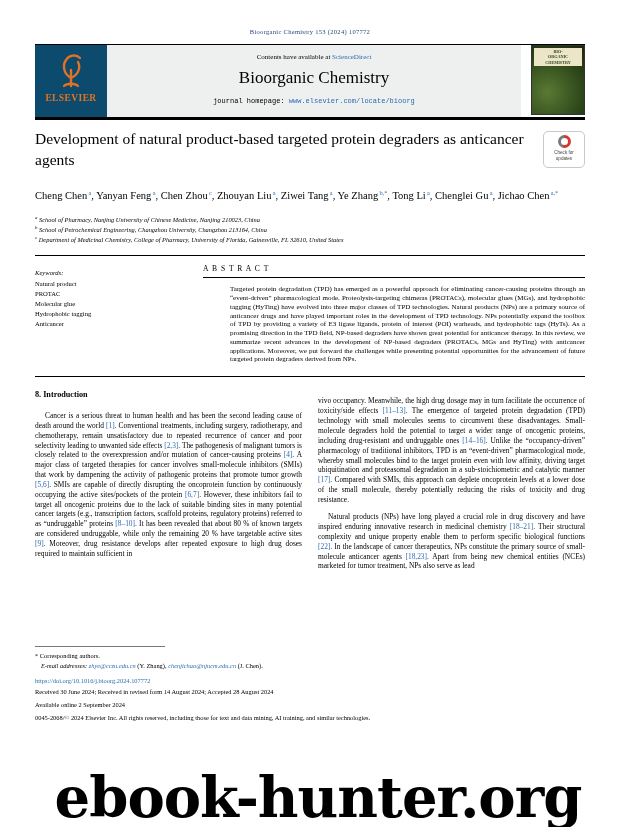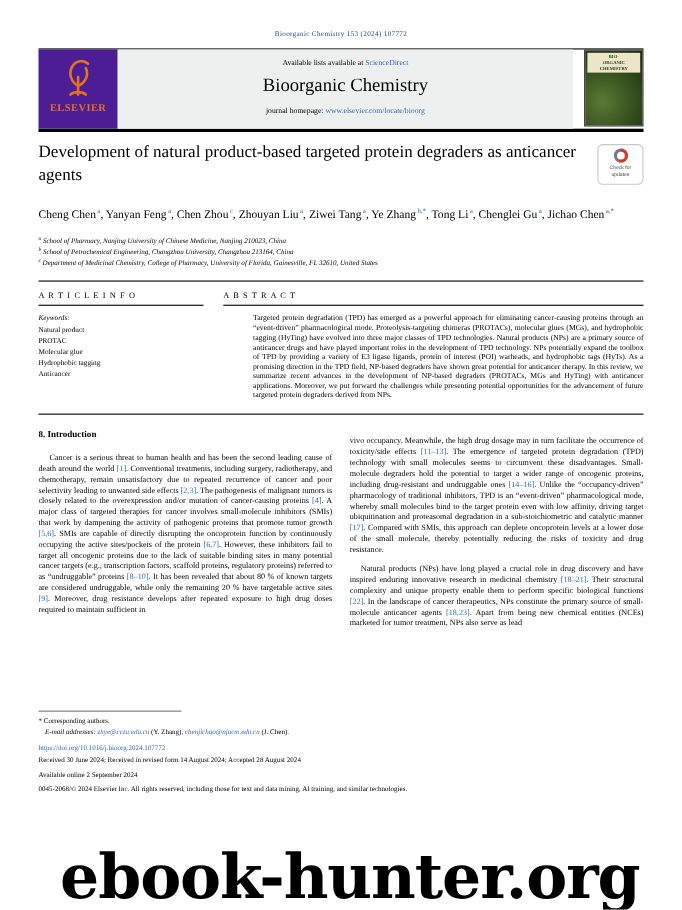--- a/index.html
+++ b/index.html
@@ -2,27 +2,27 @@
 <html><head>
 <meta charset="utf-8">
 <style>
   html,body{margin:0;padding:0;}
   body{width:620px;height:827px;background:#fff;font-family:"Liberation Serif",serif;color:#000;}
   .page{position:relative;width:620px;height:827px;overflow:hidden;background:#fff;}
   .content{padding:0 35px;}
   .jref{margin-top:28px;text-align:center;font-size:6.5px;color:#29497a;letter-spacing:.3px;}
   .header-wrap{position:relative;margin-top:9px;}
   .header-flex{display:flex;border-top:1px solid #000;padding-right:64px;}
-  .logo-box{width:72px;text-align:center;padding-top:3px;background:#4c1d95;flex:none;}
+  .logo-box{width:72px;text-align:center;padding-top:3px;background:#0c4a6e;flex:none;}
   .logo-word{font-size:9.5px;color:#e37222;letter-spacing:.4px;margin-top:1px;font-weight:bold;}
   .masthead{flex:1;background:#eef0f0;text-align:center;padding:8px 6px 9px;min-height:72px;box-sizing:border-box;}
   .contents-line{font-size:7px;}
   .link{color:#2f6bb0;text-decoration:none;cursor:pointer;}
   .jtitle{font-size:17px;margin-top:7px;}
-  .homepage{font-size:7px;margin-top:9px;}
+  .homepage{font-size:7px;margin-top:9px;font-family:Liberation Mono, monospace;}
   .cover-box{position:absolute;right:0;top:1px;width:54px;height:70px;border:1px solid #333;background:radial-gradient(circle at 30% 68%, #5a7a33, #2c4519 62%, #17260c);padding:2px;box-sizing:border-box;}
   .cover-label{background:#ece5c8;padding:1px;text-align:center;font-weight:bold;color:#2c4519;font-size:4.2px;line-height:1.3;}
   .thick-rule{height:3px;background:#000;}
   .review-type{margin-top:15px;font-size:9px;}
   .title-row{position:relative;margin-top:9px;}
   .art-title{font-size:15.5px;line-height:1.35;width:500px;}
   .badge{position:absolute;right:0;top:2px;width:42px;height:37px;border:1px solid #c9c9c9;border-radius:5px;text-align:center;padding-top:3px;box-sizing:border-box;background:#fff;cursor:pointer;}
   .cm-icon{width:13px;height:13px;margin:0 auto;border-radius:50%;background:conic-gradient(#d6362b 0 55%, #7a7a7a 55% 100%);position:relative;}
   .cm-icon::after{content:"";position:absolute;inset:3px;background:#fff;border-radius:50%;}
   .badge-text{font-family:"Liberation Sans",sans-serif;font-size:4.6px;color:#444;margin-top:2px;line-height:1.35;padding:0 3px;}
@@ -68,21 +68,21 @@
               <path d="M17 30 C 10 26, 8 18, 12 12 C 15 7, 22 6, 26 10"></path>
               <path d="M17 30 C 24 27, 27 20, 24 14"></path>
               <path d="M17 38 L17 22"></path>
               <path d="M10 38 C 13 35, 21 35, 24 38"></path>
             </g>
           </svg>
           <div class="logo-word">ELSEVIER</div>
         </div>
         <div class="masthead">
           <div class="contents-line">
-            <span>Available lists available at</span>
+            <span>Contents have available at</span>
             <span class="link">ScienceDirect</span>
           </div>
           <div class="jtitle">Bioorganic Chemistry</div>
           <div class="homepage">
             <span>journal homepage:</span>
             <span class="link">www.elsevier.com/locate/bioorg</span>
           </div>
         </div>
       </div>
       <div class="cover-box">
@@ -107,21 +107,20 @@
     <div class="authors"><span>Cheng Chen<sup class="asup"> a</sup></span>, <span>Yanyan Feng<sup class="asup"> a</sup></span>, <span>Chen Zhou<sup class="asup"> c</sup></span>, <span>Zhouyan Liu<sup class="asup"> a</sup></span>, <span>Ziwei Tang<sup class="asup"> a</sup></span>, <span>Ye Zhang<sup class="asup"> b,*</sup></span>, <span>Tong Li<sup class="asup"> a</sup></span>, <span>Chenglei Gu<sup class="asup"> a</sup></span>, <span>Jichao Chen<sup class="asup"> a,*</sup></span></div>
 
     <div class="affils">
         <div><sup>a</sup> School of Pharmacy, Nanjing University of Chinese Medicine, Nanjing 210023, China</div>
         <div><sup>b</sup> School of Petrochemical Engineering, Changzhou University, Changzhou 213164, China</div>
         <div><sup>c</sup> Department of Medicinal Chemistry, College of Pharmacy, University of Florida, Gainesville, FL 32610, United States</div>
       </div>
 
     <div class="info-abstract">
       <div class="info-col">
-        <div class="block-heading">A R T I C L E  I N F O</div>
         <div class="keywords">
           <div class="kw-label">Keywords:</div>
           <div>
               <div>Natural product</div>
               <div>PROTAC</div>
               <div>Molecular glue</div>
               <div>Hydrophobic tagging</div>
               <div>Anticancer</div>
             </div>
         </div>

